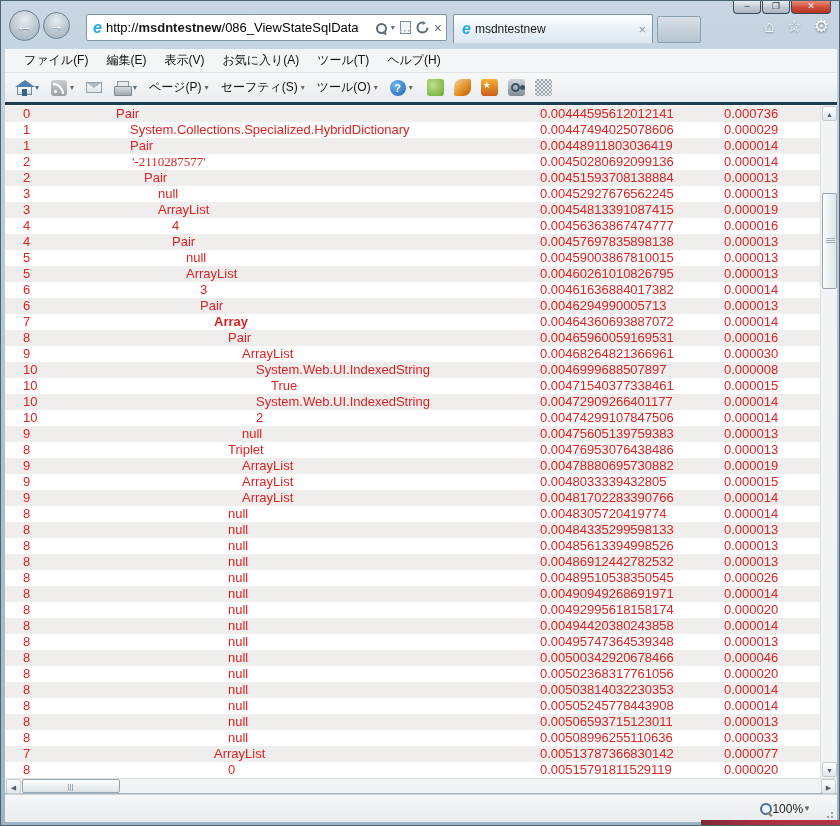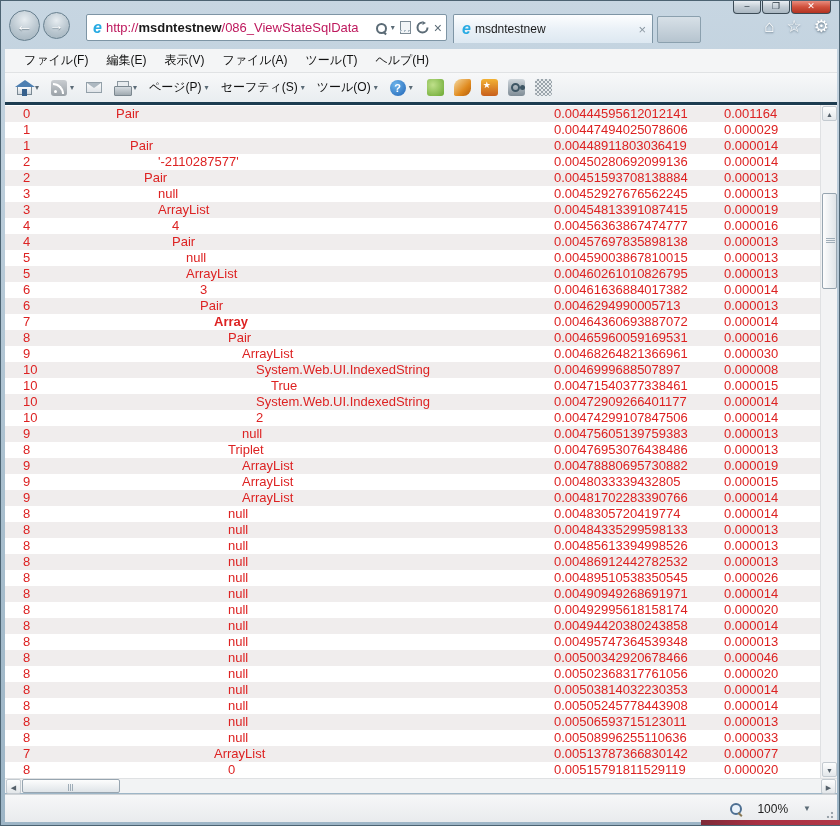--- a/index.html
+++ b/index.html
@@ -38,21 +38,21 @@
   }
   .nav-back { left:8px; }
   .nav-fwd  { left:42px; width:27px; height:27px; top:11px; line-height:25px; font-size:14px; }
 
   .addressbar {
     position:absolute; left:85px; top:13px; width:361px; height:27px;
     background:#fff; border:1px solid #7e95a5; border-radius:2px;
     display:flex; align-items:center; padding:0 4px; font-size:13px;
   }
   .ie-e { font-style:italic; font-weight:bold; color:#28abe3; font-size:16px; margin:0 4px 0 2px; }
-  .url-scheme,.url-path { color:#be185d; }
+  .url-scheme,.url-path { color:#000000; }
   .url-host { color:#1a1a1a; font-weight:bold; }
   .addr-icons { margin-left:auto; display:flex; align-items:center; gap:5px; color:#5b6b76; }
   .lens { position:relative; width:10px; height:10px; }
   .lens::before { content:""; position:absolute; left:0; top:0; width:7px; height:7px;
     border:2px solid #5b6b76; border-radius:50%; }
   .lens::after { content:""; position:absolute; left:8px; top:8px; width:4px; height:2px;
     background:#5b6b76; transform:rotate(45deg); transform-origin:0 0; }
   .caret { font-size:8px; color:#5b6b76; }
   .compat-icon { width:11px; height:13px; border:1px solid #7d8b95; background:#f2f5f7; position:relative; }
   .compat-icon::after { content:""; position:absolute; bottom:-1px; left:-1px; right:-1px; height:4px;
@@ -129,21 +129,21 @@
   
   .page-top-line { position:absolute; top:101px; left:4px; width:832px; height:3px; background:#1d3c50; }
 
   
   .content { position:absolute; top:104px; left:4px; width:832px; height:688px; background:#fff; }
   .rows { position:absolute; top:1px; left:0; width:815px; height:673px; overflow:hidden; }
   .trow { position:relative; height:16px; line-height:16px; font-size:13px; color:#dd2222; white-space:nowrap; }
   .trow:nth-child(odd) { background:#f0eded; }
   .trow span { position:absolute; top:0; }
   .c-num { left:18px; }
-  .c-v1  { left:549px; }
+  .c-v1  { left:535px; }
   .c-v2  { left:719px; }
 
   
   .vscroll {
     position:absolute; top:0; right:0; width:17px; height:673px;
     background:#f2f3f4; border-left:1px solid #dfe1e3;
   }
   .sb-arrow { position:absolute; width:15px; height:15px; text-align:center; font-size:7px; color:#55616b;
     line-height:15px; background:linear-gradient(#fcfdfd,#e3e7ea); border:1px solid #c3cad0; border-radius:2px; cursor:pointer; }
   .vscroll .up { top:1px; left:1px; }
@@ -166,21 +166,21 @@
   }
   .hthumb .thumb-grip { left:50%; top:4px; margin:0 0 0 -3px; width:6px; height:7px;
     background:repeating-linear-gradient(90deg,#9fadb8 0 1px, transparent 1px 2px); }
 
   
   .statusbar {
     position:absolute; top:793px; left:4px; width:832px; height:28px;
     background:linear-gradient(#f6f7f8,#e9ebed); border-top:1px solid #cfd3d6;
     display:flex; align-items:center;
   }
-  .zoom-control { margin-left:auto; margin-right:26px; display:flex; align-items:center; gap:15px;
+  .zoom-control { margin-left:auto; margin-right:26px; display:flex; align-items:center; gap:0;
     font-size:12px; color:#222; cursor:pointer; }
   .zoom-lens { position:relative; width:12px; height:12px; }
   .zoom-lens::before { content:""; position:absolute; left:0; top:0; width:8px; height:8px;
     border:2px solid #4d6f92; border-radius:50%; background:#eaf2fa; }
   .zoom-lens::after { content:""; position:absolute; left:9px; top:9px; width:5px; height:2px;
     background:#8a7a55; transform:rotate(45deg); transform-origin:0 0; }
   .resize-grip { position:absolute; right:3px; bottom:3px; width:10px; height:10px;
     background:
       radial-gradient(circle at 8px 8px,#9aa3aa 1px,transparent 1.6px),
       radial-gradient(circle at 8px 4px,#9aa3aa 1px,transparent 1.6px),
@@ -232,21 +232,21 @@
       <span class="action-glyph">⌂</span>
       <span class="action-glyph">☆</span>
       <span class="action-glyph">⚙</span>
     </div>
   </div>
 
   <div class="menubar">
     <span class="menu-item">ファイル(F)</span>
     <span class="menu-item">編集(E)</span>
     <span class="menu-item">表示(V)</span>
-    <span class="menu-item">ファイル(A)</span>
+    <span class="menu-item">お気に入り(A)</span>
     <span class="menu-item">ツール(T)</span>
     <span class="menu-item">ヘルプ(H)</span>
   </div>
 
   <div class="commandbar">
     <span class="cmd-group">
       <span class="house"></span>
       <span class="caret">▾</span>
     </span>
     <span class="cmd-group">
@@ -284,36 +284,37 @@
   </div>
 
   <div class="page-top-line"></div>
 
   <div class="content">
     <div class="rows">
         <div class="trow">
           <span class="c-num">0</span>
           <span class="c-label" style="left: 111px;">Pair</span>
           <span class="c-v1">0.00444595612012141</span>
-          <span class="c-v2">0.001164</span>
+          <span class="c-v2">0.000736</span>
         </div>
         <div class="trow">
           <span class="c-num">1</span>
+          <span class="c-label" style="left: 125px;">System.Collections.Specialized.HybridDictionary</span>
           <span class="c-v1">0.00447494025078606</span>
           <span class="c-v2">0.000029</span>
         </div>
         <div class="trow">
           <span class="c-num">1</span>
           <span class="c-label" style="left: 125px;">Pair</span>
           <span class="c-v1">0.00448911803036419</span>
           <span class="c-v2">0.000014</span>
         </div>
         <div class="trow">
           <span class="c-num">2</span>
-          <span class="c-label" style="left: 153px;">'-2110287577'</span>
+          <span class="c-label" style="left: 127px; font-family: Liberation Serif, serif;">'-2110287577'</span>
           <span class="c-v1">0.00450280692099136</span>
           <span class="c-v2">0.000014</span>
         </div>
         <div class="trow">
           <span class="c-num">2</span>
           <span class="c-label" style="left: 139px;">Pair</span>
           <span class="c-v1">0.00451593708138884</span>
           <span class="c-v2">0.000013</span>
         </div>
         <div class="trow">

